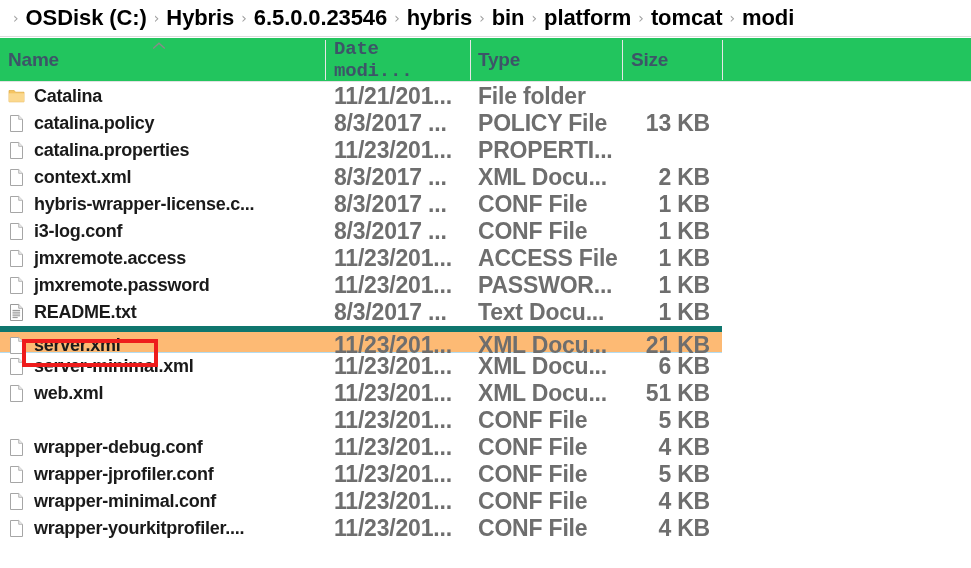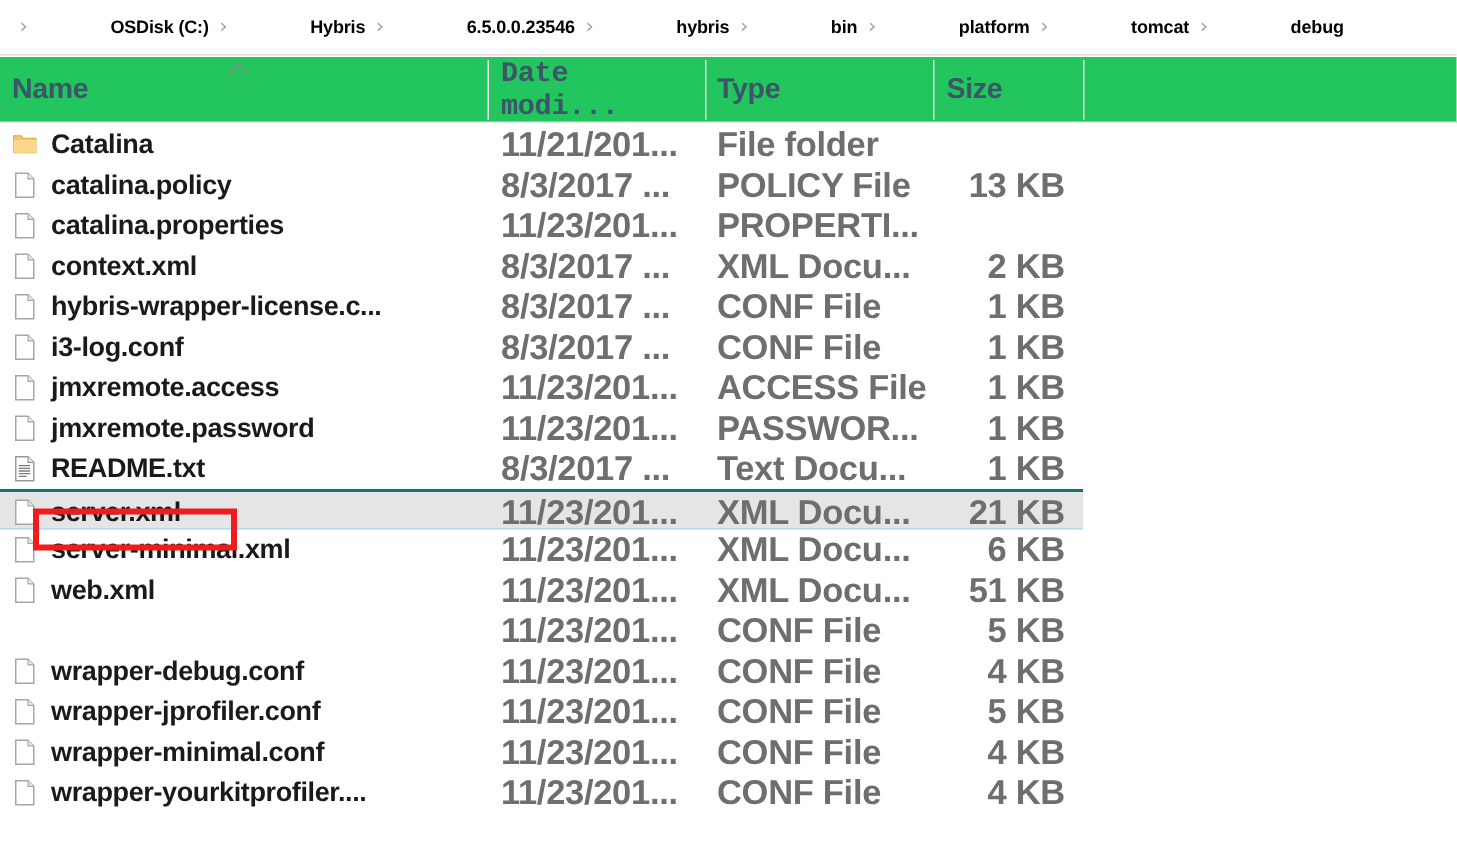--- a/index.html
+++ b/index.html
@@ -33,24 +33,23 @@
     color: #a0a0a0;
     font-size: 14px;
     line-height: 1;
     padding: 0 7px;
     font-family: "DejaVu Sans", sans-serif;
     font-weight: 400;
     user-select: none;
   }
   .crumb-label {
     color: #000000;
-    font-size: 12px;
+    font-size: 22px;
     font-weight: bold;
     letter-spacing: -0.1px;
-    margin-left: 48px;
   }
 
   
   #column-header {
     position: absolute;
     left: 0; top: 38px;
     width: 971px; height: 44px;
     box-sizing: border-box;
     background: #22c55e;
     border-bottom: 1px solid #e2e2e2;
@@ -96,22 +95,22 @@
     width: 971px;
     height: 344px;
   }
   .file-row {
     position: relative;
     height: 27px;
     width: 722px;
     box-sizing: border-box;
   }
   .file-row.selected {
-    background: #e5e5e5;
-    border-top: 2px solid #0f766e;
+    background: #fdba74;
+    border-top: 6px solid #0f766e;
     border-bottom: 1px solid #b4dcf0;
   }
 
   .cell {
     position: absolute;
     top: 0;
     height: 27px;
     display: flex;
     align-items: center;
     box-sizing: border-box;
@@ -183,21 +182,21 @@
     <span class="crumb-label">6.5.0.0.23546</span>
     <span class="crumb-chevron">›</span>
     <span class="crumb-label">hybris</span>
     <span class="crumb-chevron">›</span>
     <span class="crumb-label">bin</span>
     <span class="crumb-chevron">›</span>
     <span class="crumb-label">platform</span>
     <span class="crumb-chevron">›</span>
     <span class="crumb-label">tomcat</span>
     <span class="crumb-chevron">›</span>
-    <span class="crumb-label">debug</span>
+    <span class="crumb-label">modi</span>
   </div>
 
 <div id="column-header">
   <div class="col-head" style="left:8px; width:312px;">
     <span class="col-head-label">Name</span>
   </div>
   <div class="col-divider" style="left:325px;"></div>
   <div class="col-head" style="left:334px; width:132px;font-family:Liberation Mono, monospace;">
     <span class="col-head-label">Date modi...</span>
   </div>

